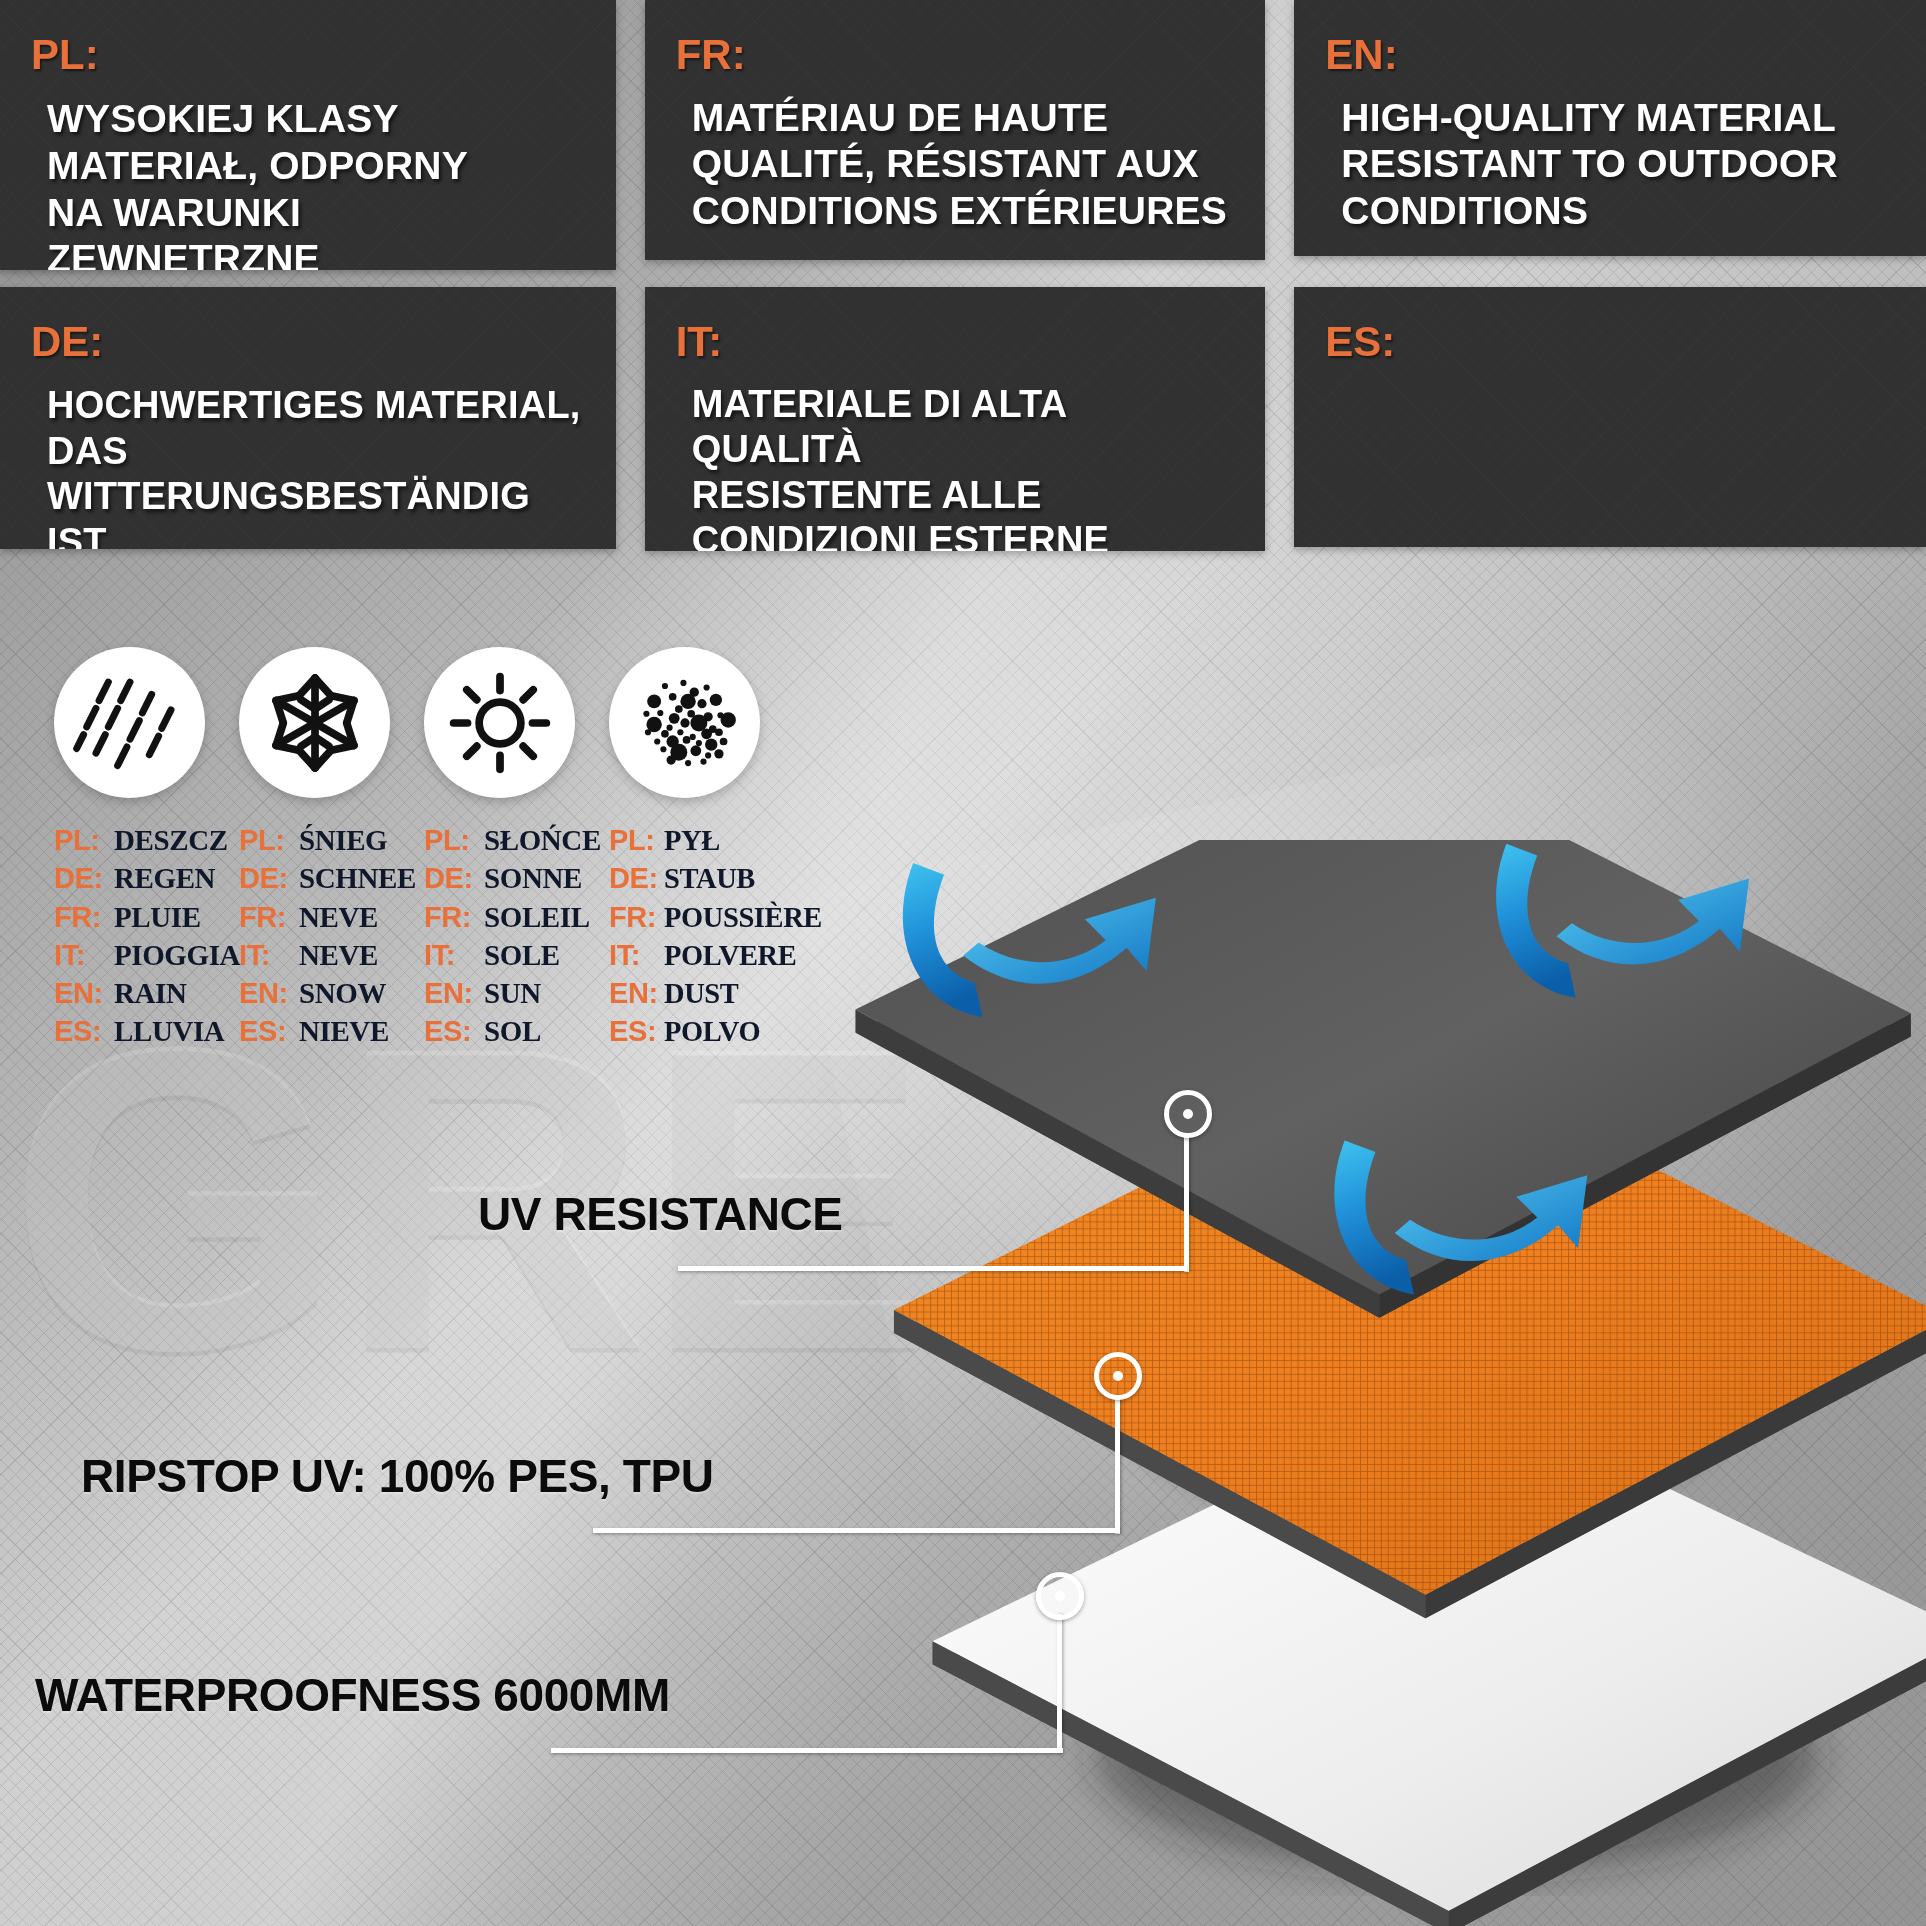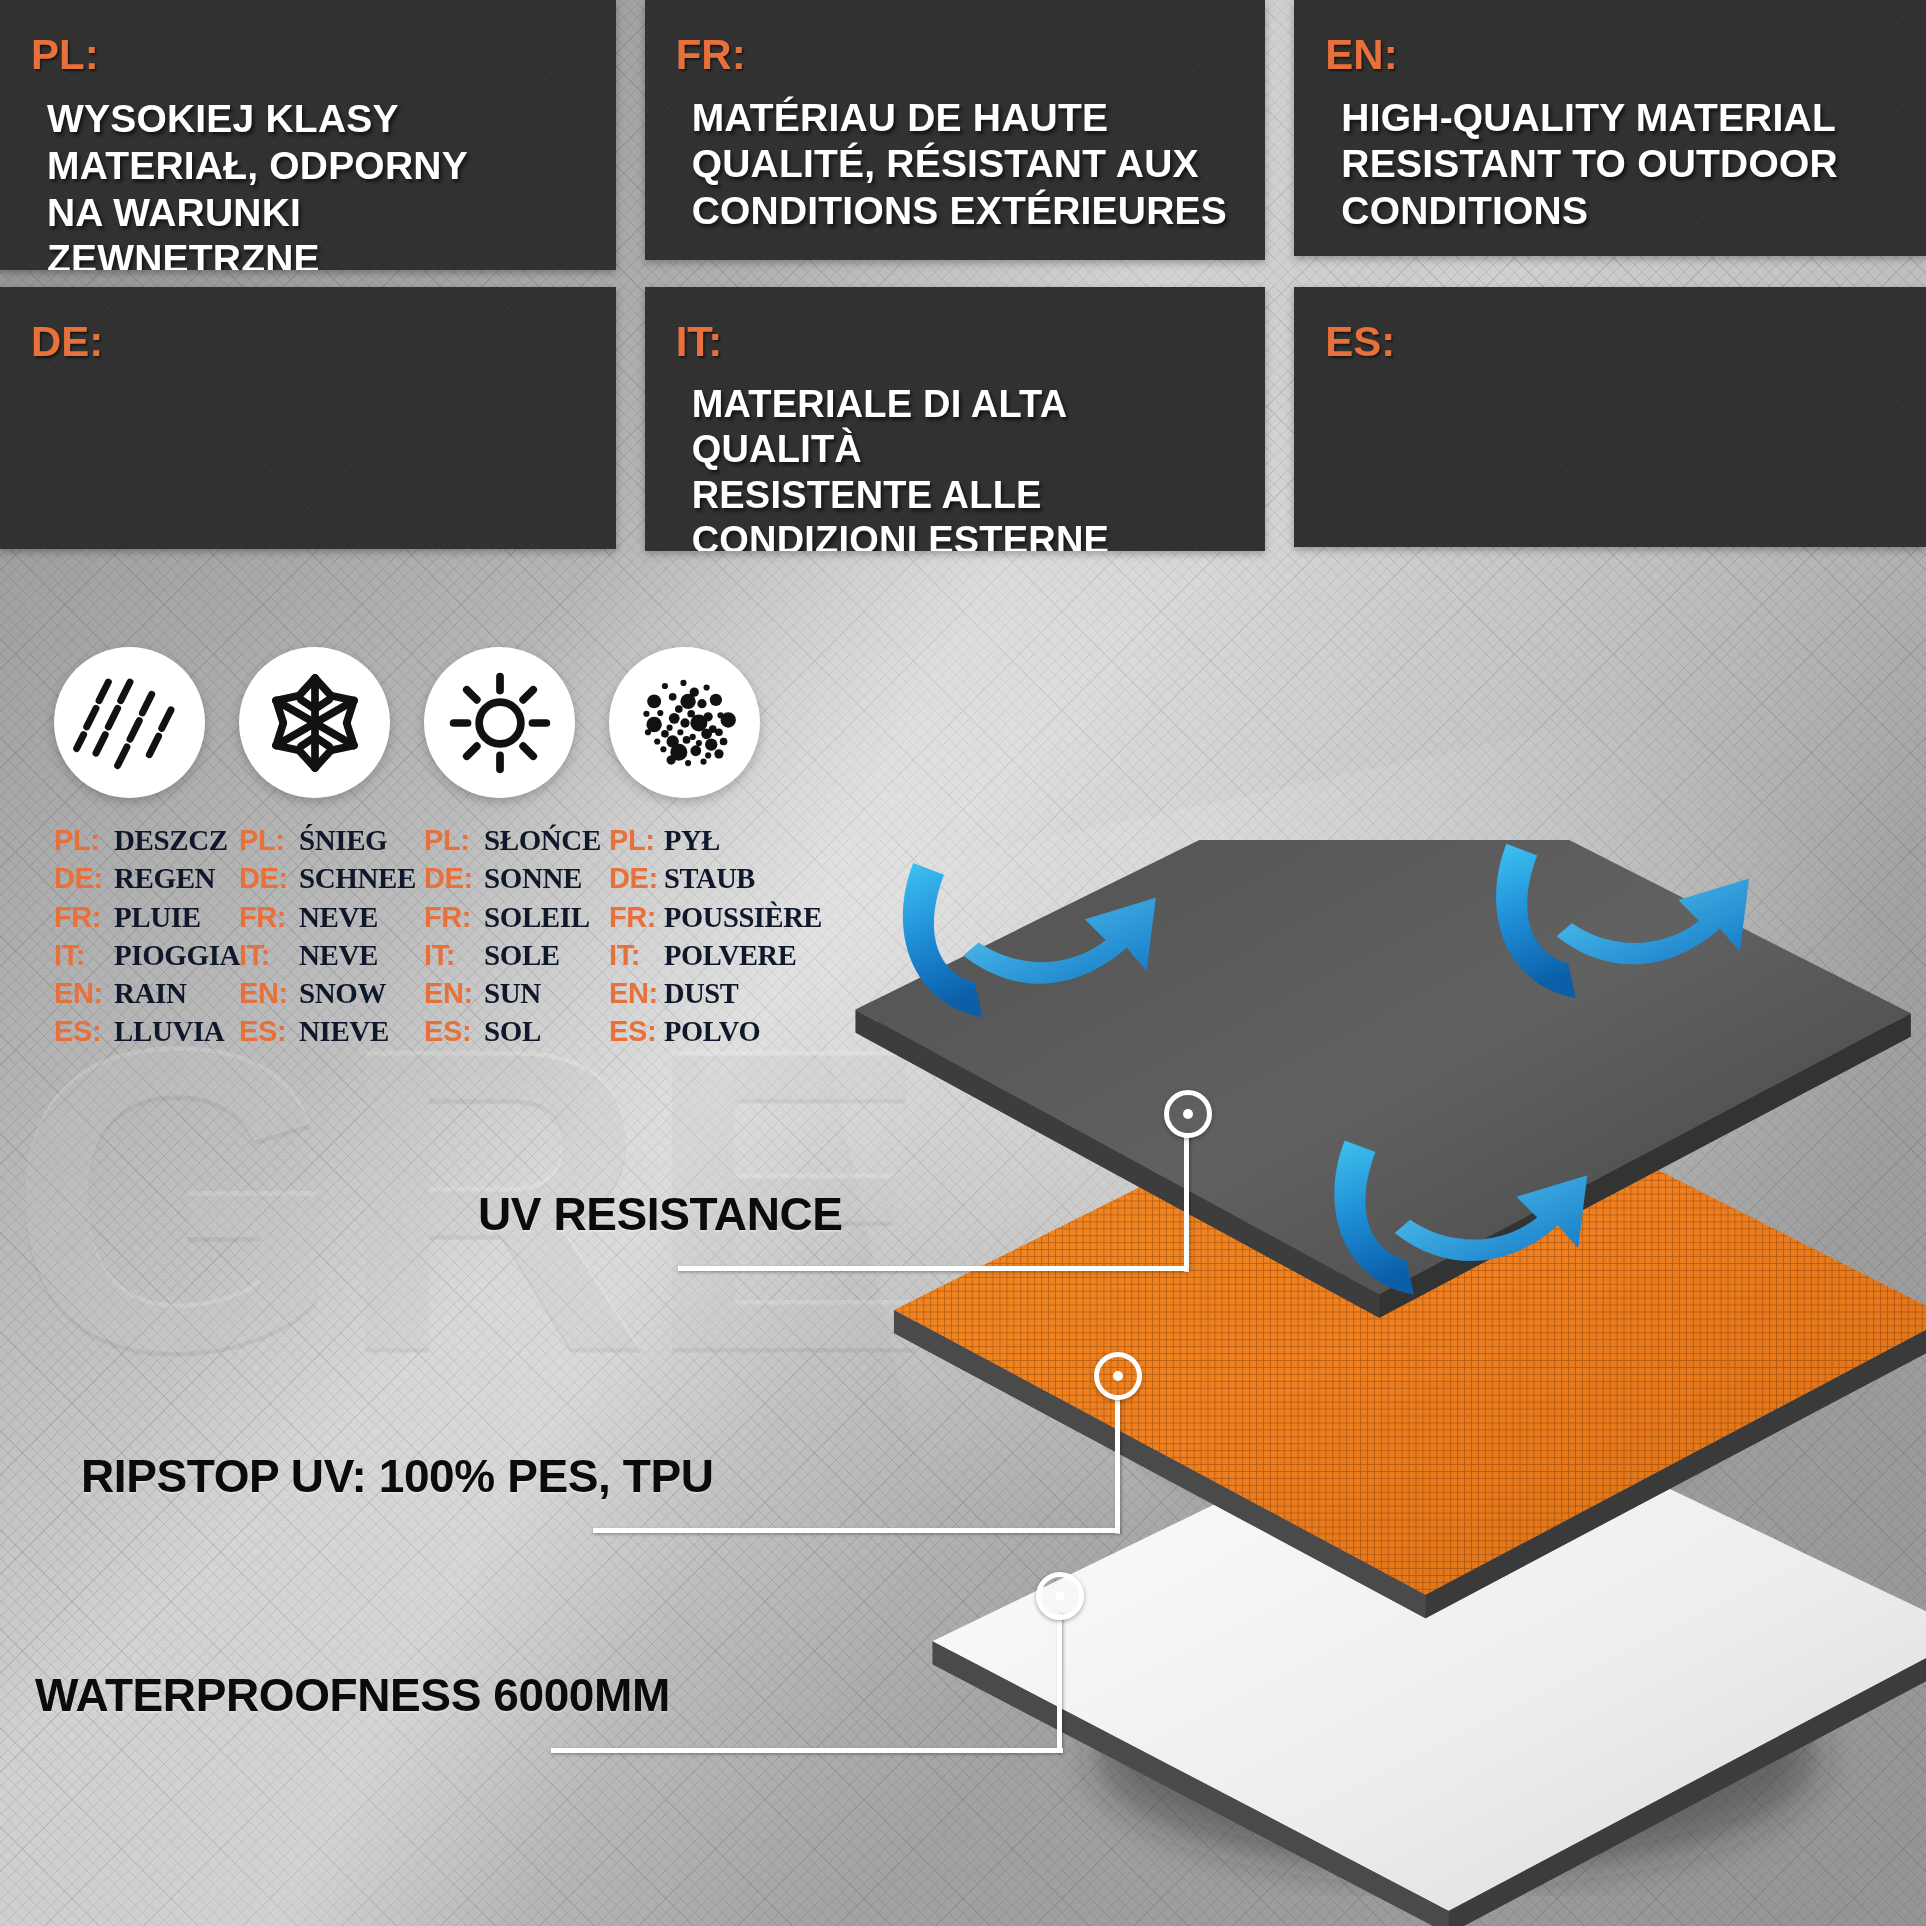--- a/index.html
+++ b/index.html
@@ -115,20 +115,22 @@
     <div class="panel r1c">
       <div class="lang">EN:</div>
       <div class="ptext">HIGH-QUALITY MATERIAL
 RESISTANT TO OUTDOOR
 CONDITIONS</div>
     </div>
   </div>
   <div class="prow">
     <div class="panel r2a">
       <div class="lang">DE:</div>
+      <div class="ptext">HOCHWERTIGES MATERIAL,
+DAS WITTERUNGSBESTÄNDIG IST</div>
     </div>
     <div class="panel r2b">
       <div class="lang">IT:</div>
       <div class="ptext">MATERIALE DI ALTA QUALITÀ
 RESISTENTE ALLE
 CONDIZIONI ESTERNE</div>
     </div>
     <div class="panel r2c">
       <div class="lang">ES:</div>
     </div>

